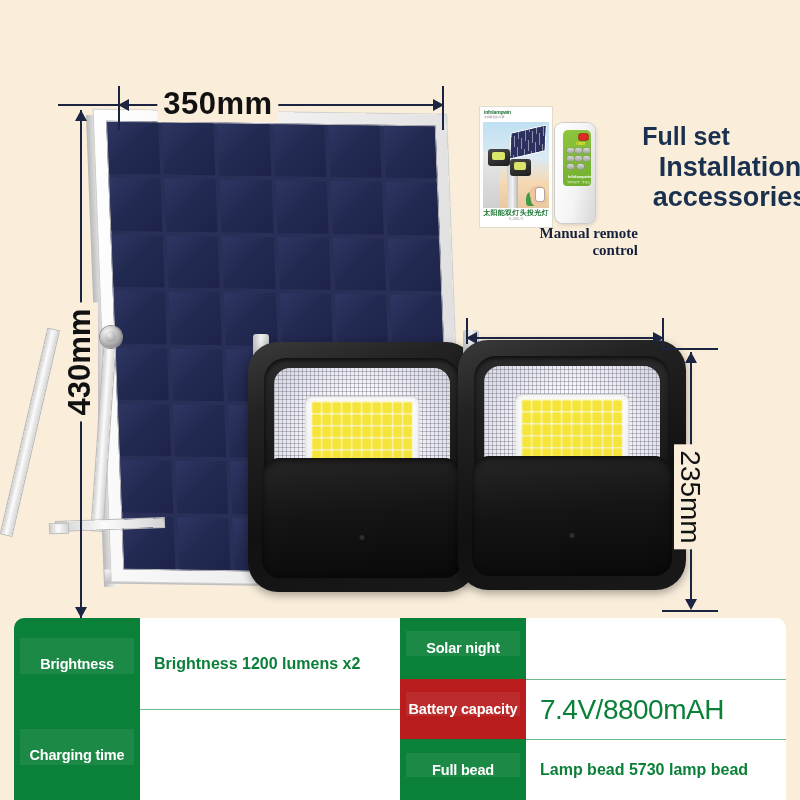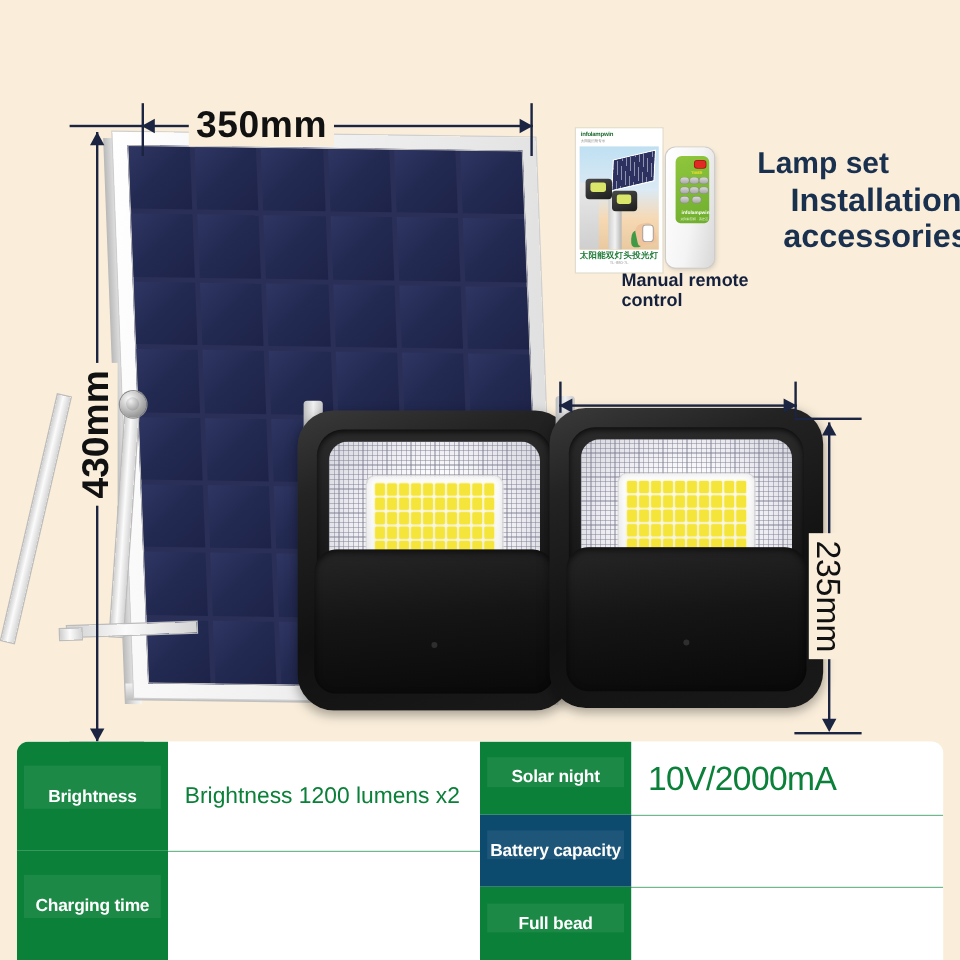--- a/index.html
+++ b/index.html
@@ -241,23 +241,24 @@
   .rm-red { position:absolute; left:16px; top:4px; width:9px; height:6px; border-radius:2px; background:#e02b22; box-shadow:0 0 0 .7px #a01913;}
   .rm-btn { position:absolute; width:7px; height:5px; border-radius:2.5px; background:linear-gradient(180deg,#d8d8d8,#a8a8a8); box-shadow:0 0 0 .6px #8f8f8f;}
   .rm-yellow { position:absolute; left:13px; top:12px; font-size:3px; color:#f5e12a; font-weight:800;}
   .rm-brand { position:absolute; left:5px; top:44px; font-size:4px; font-weight:800; color:#ffffff;}
   .rm-brand2 { position:absolute; left:4px; top:50px; font-size:2.6px; color:#e8f3d6;}
 
   #acc-caption {
     position: absolute;
     left: 518px; top: 225px;
     width: 120px;
-    text-align: left;
+    text-align: right;
     font-size: 15px; font-weight: 700; line-height: 1.15;
     color: #15213c;
+    font-family: Liberation Serif, serif;
   }
 
   #fullset {
     position: absolute;
     left: 686px; top: 122px;
     transform: translateX(-50%);
     font-size: 25px; font-weight: 800; color: #19304f;
     white-space: nowrap;
   }
   #install {
@@ -302,22 +303,22 @@
   .spec-key::after {
     content:""; position:absolute; left:6px; right:6px; top:22%; height:40%;
     background: rgba(255,255,255,.07);
     pointer-events:none;
   }
   .spec-val {
     flex: 1;
     display: flex; align-items: center;
     padding-left: 14px;
     color: #0b8039;
-    font-weight: 400;
-    font-size: 19px;
+    font-weight: 700;
+    font-size: 16px;
     line-height: 1.25;
     background: #ffffff;
     white-space: pre-line;
   }
   .spec-val.big {
     font-weight: 400;
     font-size: 28px;
     letter-spacing: -.5px;
   }
   .spec-half.right .spec-key { width: 126px; }
@@ -620,43 +621,44 @@
       <div class="rm-btn" style="left:4px; top:34px;"></div>
       <div class="rm-btn" style="left:14px; top:34px;"></div>
       <div class="rm-brand">infolampwin</div>
       <div class="rm-brand2">太阳能照明 · 遥控器</div>
     </div>
   </div>
 
   <div id="acc-caption">Manual remote
 control</div>
 
-  <div id="fullset">Lamp set</div>
+  <div id="fullset">Full set</div>
   <div id="install">
     <div>Installation</div>
     <div>accessories</div>
   </div>
 
   <div id="spec-table">
     <div class="spec-half left" id="spec-left">
         <div class="spec-row">
           <div class="spec-key" style="background: rgb(11, 128, 57);">Brightness</div>
           <div class="spec-val" style="color: rgb(11, 128, 57);">Brightness 1200 lumens x2</div>
         </div>
         <div class="spec-row">
           <div class="spec-key" style="background: rgb(11, 128, 57);">Charging time</div>
         </div>
       </div>
     <div class="spec-half right" id="spec-right">
         <div class="spec-row">
           <div class="spec-key" style="background: rgb(11, 128, 57);">Solar night</div>
-          <div class="spec-val big" style="color: rgb(11, 128, 57);">10V/2000mA</div>
         </div>
         <div class="spec-row">
-          <div class="spec-key" style="background: #0c4a6e;">Battery capacity</div>
+          <div class="spec-key" style="background: #b91c1c;">Battery capacity</div>
+          <div class="spec-val big" style="color: rgb(11, 128, 57);">7.4V/8800mAH</div>
         </div>
         <div class="spec-row">
           <div class="spec-key" style="background: rgb(11, 128, 57);">Full bead</div>
+          <div class="spec-val" style="color: rgb(11, 128, 57);">Lamp bead 5730 lamp bead</div>
         </div>
       </div>
   </div>
 
 </div>
 
 </body></html>

